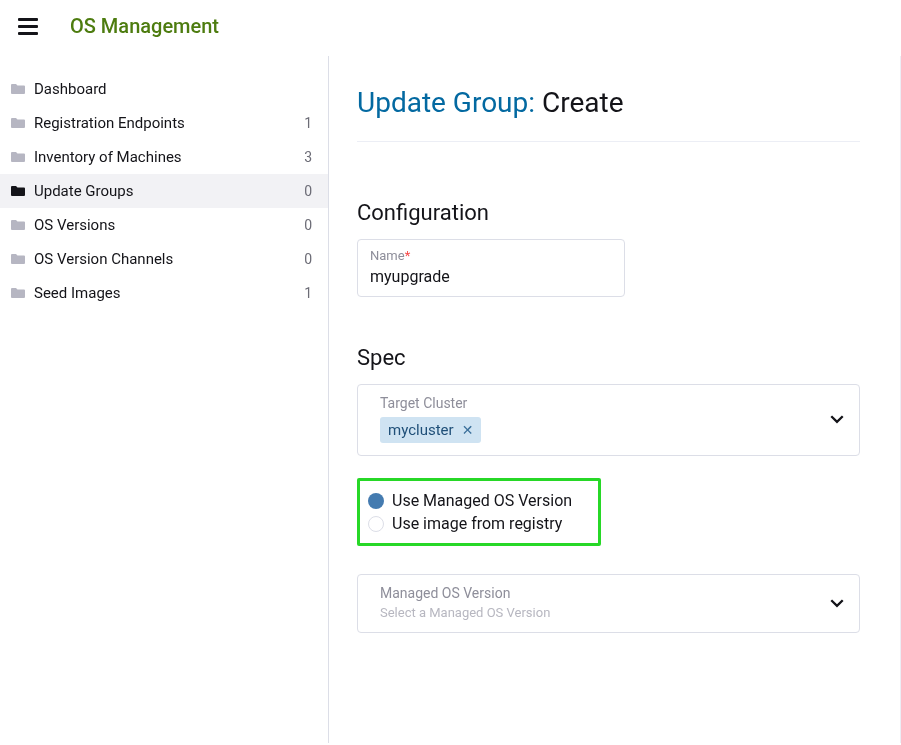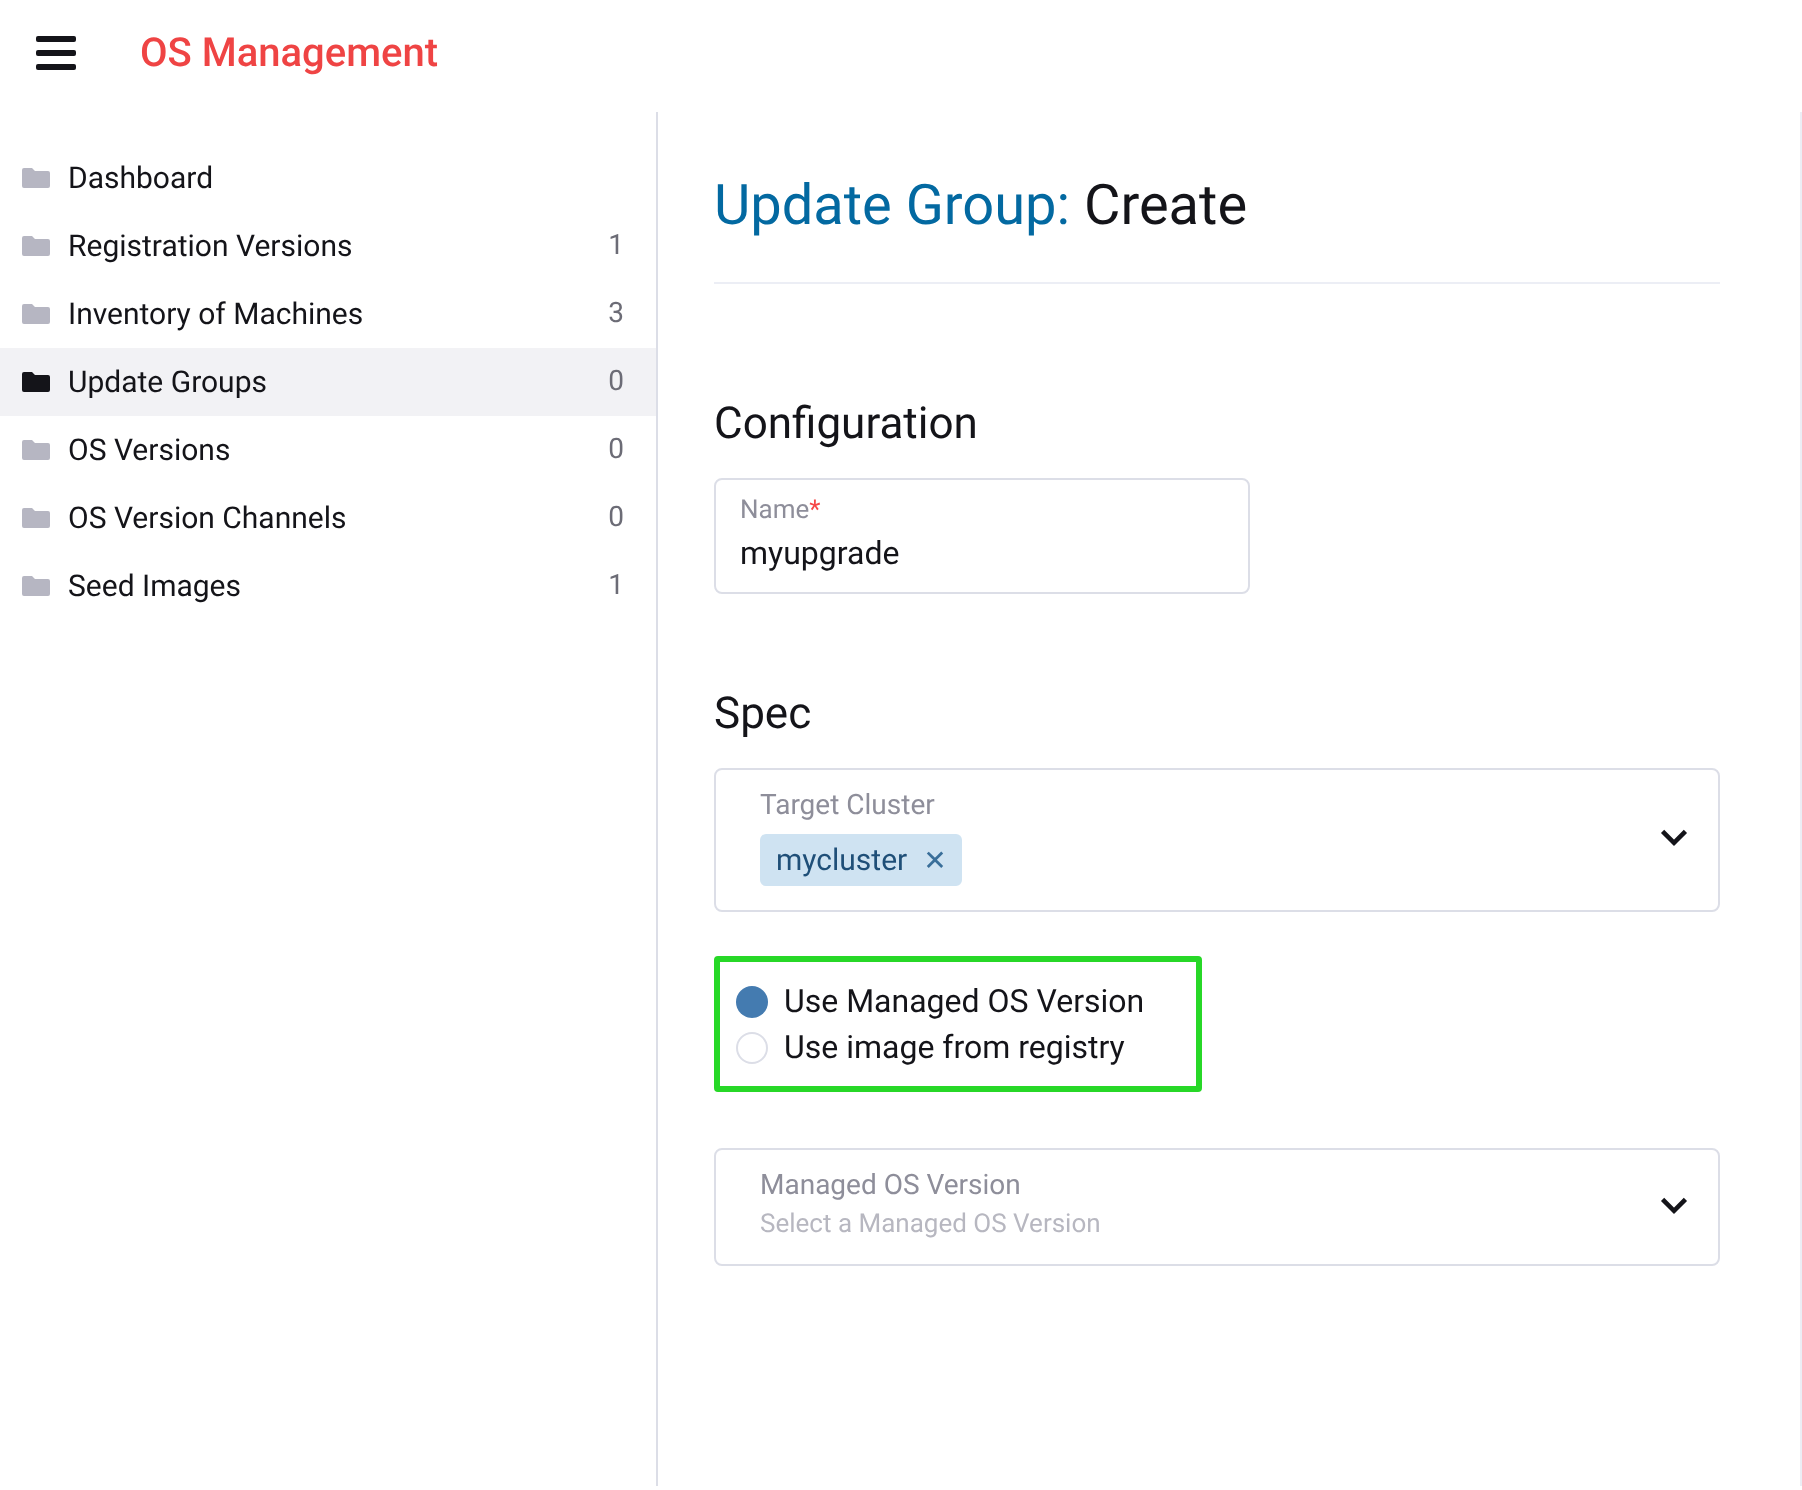--- a/index.html
+++ b/index.html
@@ -19,21 +19,21 @@
     cursor: pointer;
     display: flex; flex-direction: column; justify-content: center; gap: 4px;
   }
   .hamburger span {
     display: block; height: 3px; width: 20px; background: #141419; border-radius: 1px;
   }
   .app-title {
     margin-left: 28px;
     font-size: 20px;
     font-weight: 500;
-    color: #ef4444;
+    color: #4d7c0f;
   }
   .layout {
     display: flex;
     min-height: calc(100vh - 58px);
   }
   .sidebar {
     width: 329px;
     border-right: 1px solid #dcdee7;
     padding-top: 16px;
   }
@@ -177,21 +177,21 @@
       <span class="count"></span>
     </div>
 
     <div class="side-item">
       <div class="left">
         <span class="folder-icon">
           <svg viewBox="0 0 16 12" width="16" height="12">
               <path fill="#b6b6c2" d="M1 2a1 1 0 0 1 1-1h4l1.5 1.5H14a1 1 0 0 1 1 1V10a1 1 0 0 1-1 1H2a1 1 0 0 1-1-1V2z"></path>
             </svg>
         </span>
-        <span>Registration Versions</span>
+        <span>Registration Endpoints</span>
       </div>
       <span class="count">1</span>
     </div>
 
     <div class="side-item">
       <div class="left">
         <span class="folder-icon">
           <svg viewBox="0 0 16 12" width="16" height="12">
               <path fill="#b6b6c2" d="M1 2a1 1 0 0 1 1-1h4l1.5 1.5H14a1 1 0 0 1 1 1V10a1 1 0 0 1-1 1H2a1 1 0 0 1-1-1V2z"></path>
             </svg>

